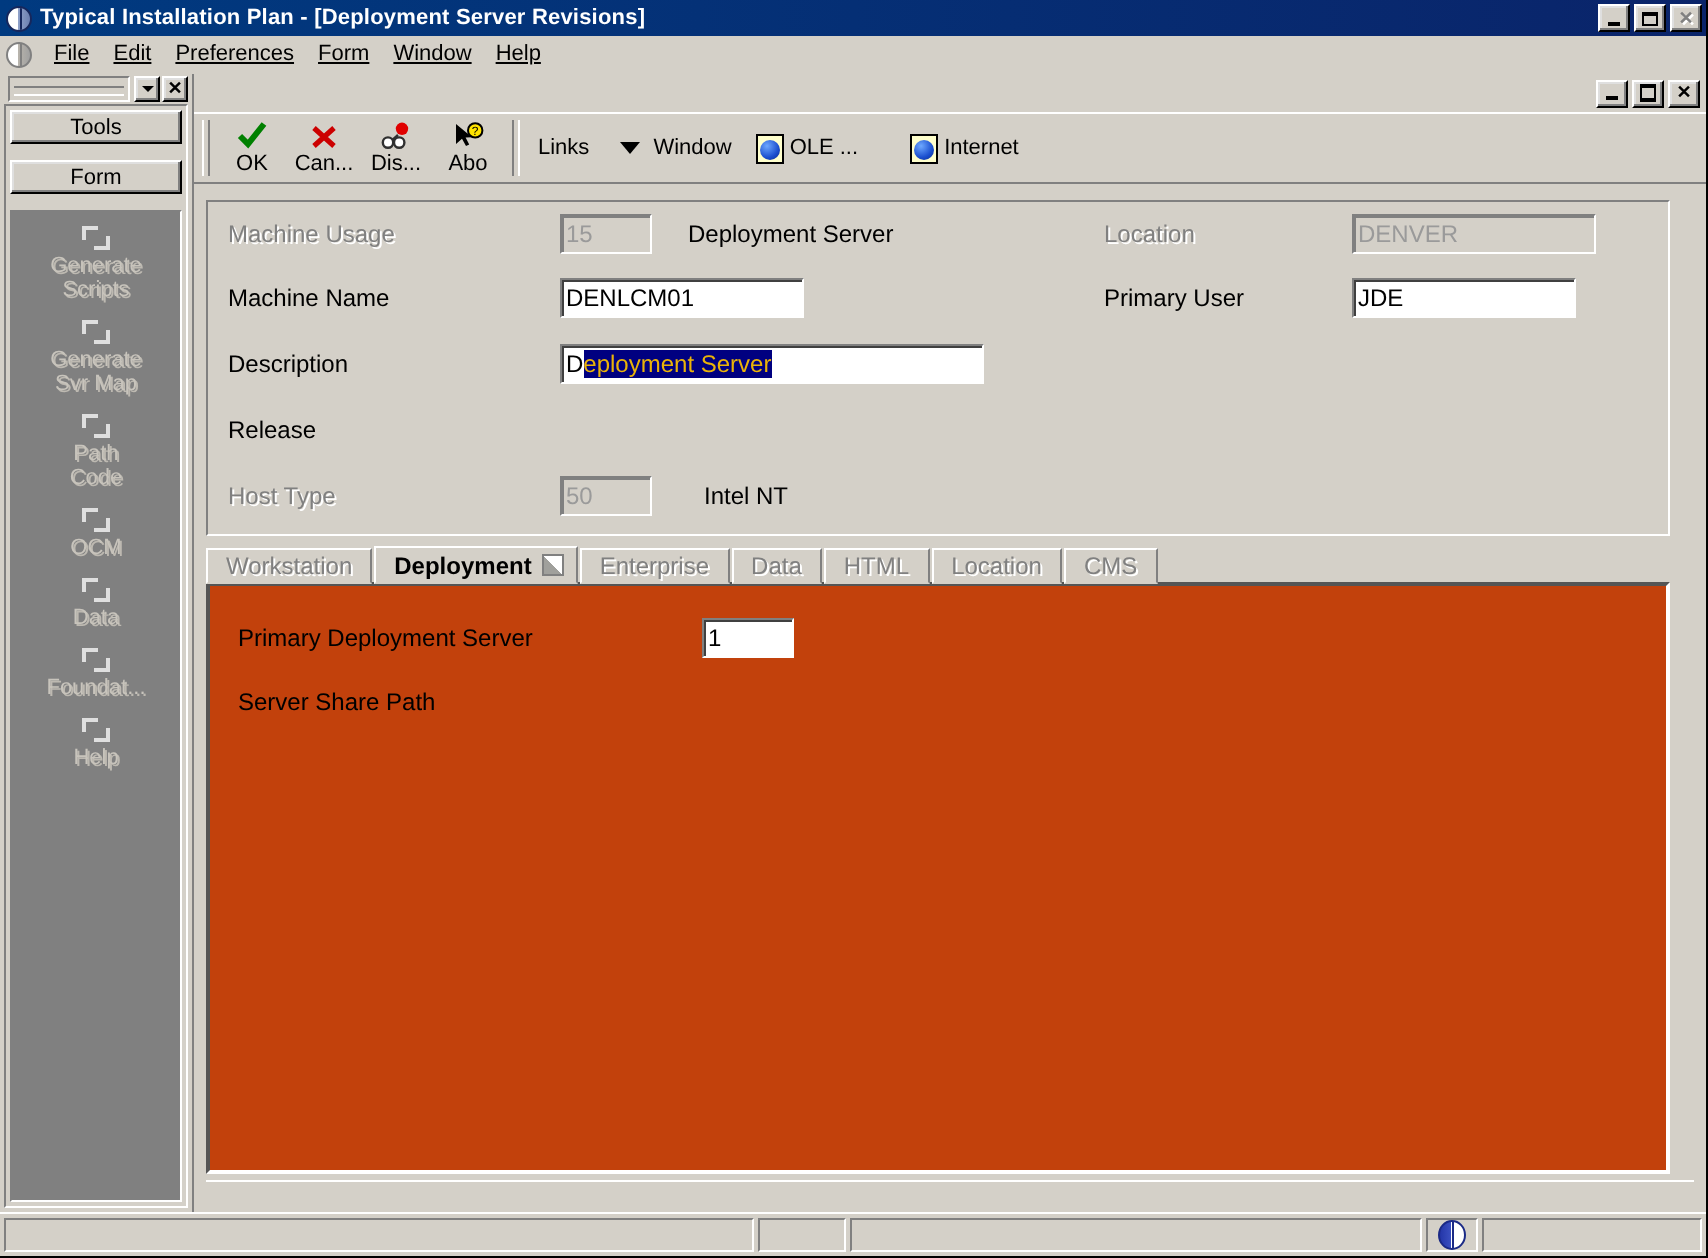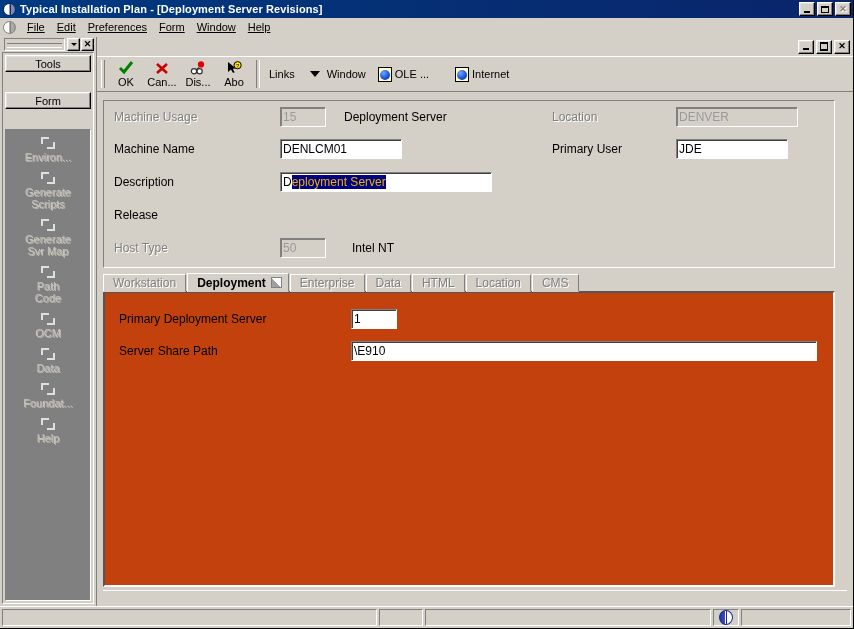--- a/index.html
+++ b/index.html
@@ -124,21 +124,21 @@
   .tri-down { width:0;height:0;border-left:3px solid transparent;border-right:3px solid transparent;border-top:3px solid #000; }
   .sb-closebtn { font-weight: bold; font-size: 9px; }
 
   .sb-panel {
     flex: 1 1 auto; min-height: 0;
     background: #d4d0c8;
     border: 1px solid; border-color: #808080 #fff #fff #808080;
     padding: 2px; display: flex; flex-direction: column;
   }
   .sb-btn {
-    height: 17px; margin-bottom: 20px;
+    height: 17px; margin-bottom: 8px;
     background: #d4d0c8;
     border: 1px solid; border-color: #fff #000 #000 #fff;
     box-shadow: inset -1px -1px 0 #808080, inset 1px 1px 0 #dfdfdf;
     font-size: 11px; color: #000;
     display: flex; align-items: center; justify-content: center;
   }
   .sb-list {
     flex: 1 1 auto; min-height: 0;
     background: #808080;
     border: 1px solid; border-color: #808080 #fff #fff #808080;
@@ -377,24 +377,20 @@
             <i class="tri-down"></i>
           </div>
         <div class="sb-closebtn">✕</div>
       </div>
       <div class="sb-panel">
         <div class="sb-btn">Tools</div>
         <div class="sb-btn">Form</div>
         <div class="sb-list">
           <div class="sb-item">
             <div class="sb-ico"></div>
-            <div class="sb-lbl">Environ...</div>
-          </div>
-          <div class="sb-item">
-            <div class="sb-ico"></div>
             <div class="sb-lbl">Generate
 Scripts</div>
           </div>
           <div class="sb-item">
             <div class="sb-ico"></div>
             <div class="sb-lbl">Generate
 Svr Map</div>
           </div>
           <div class="sb-item">
             <div class="sb-ico"></div>
@@ -551,21 +547,20 @@
               </div>
             <div class="tab">
                 <span>CMS</span>
               </div>
           </div>
 
           <div class="tabpanel">
             <div class="tp-lbl l-pds">Primary Deployment Server</div>
             <div class="inp f-pds">1</div>
             <div class="tp-lbl l-ssp">Server Share Path</div>
-            <div class="inp f-ssp">\E910</div>
           </div>
 
           <div class="hscroll"></div>
         </div>
       </div>
     </div>
   </div>
 
   <div class="statusbar">
     <div class="sp" style="width:375px"></div>

